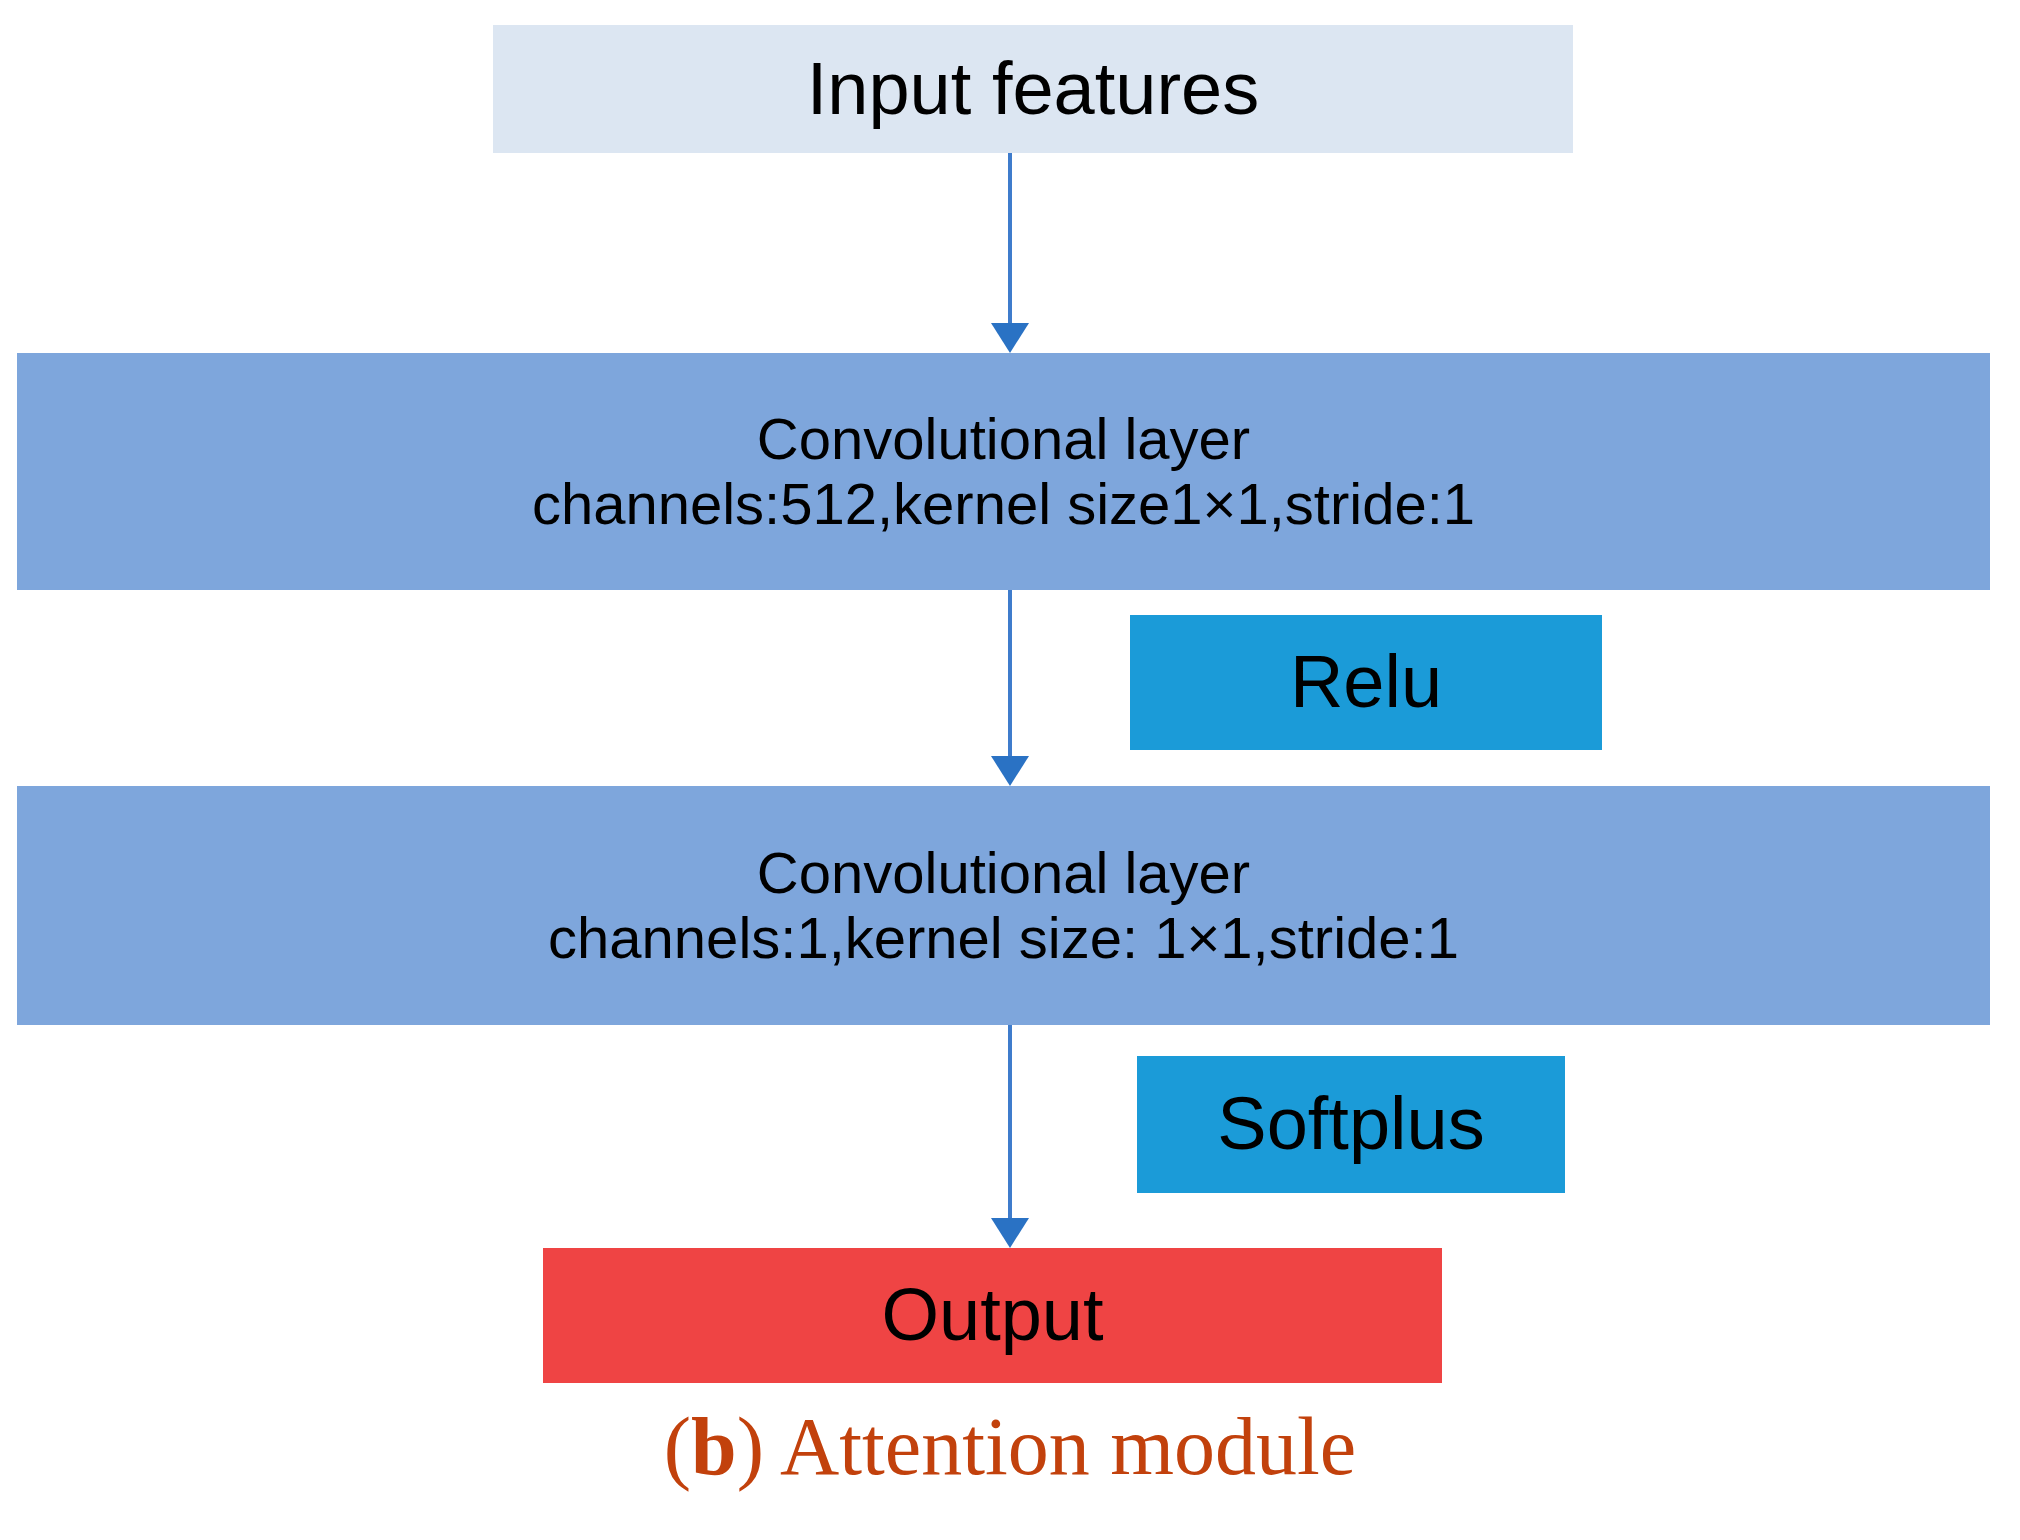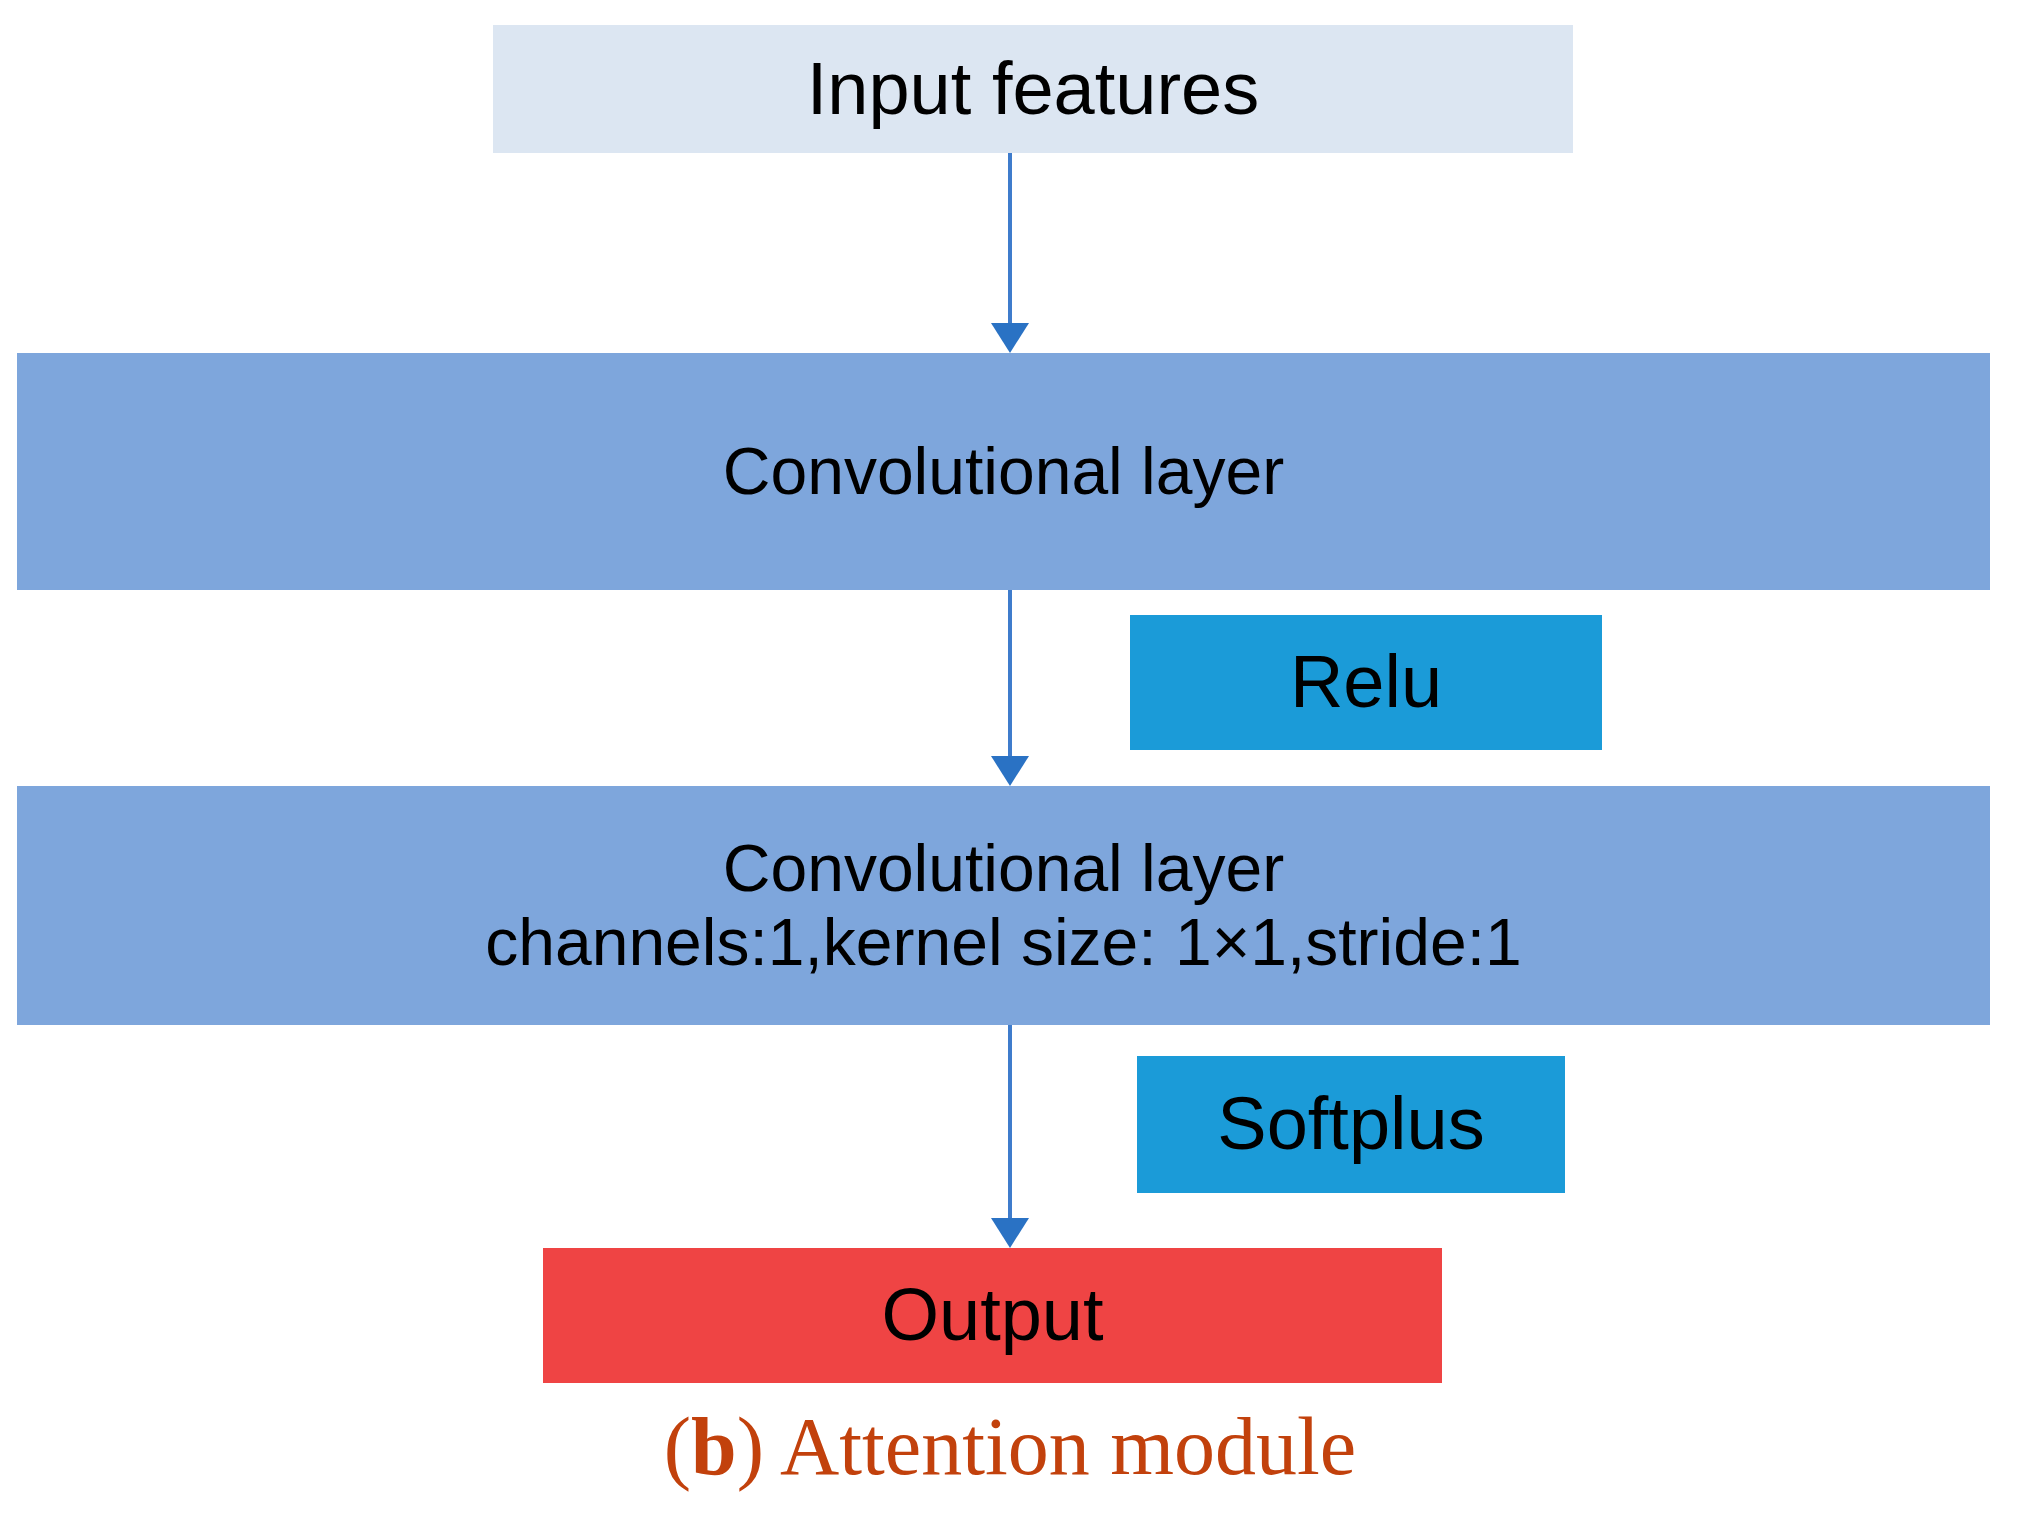--- a/index.html
+++ b/index.html
@@ -44,21 +44,21 @@
     width: 899px;
     height: 135px;
     background: #ef4444;
     font-size: 74px;
   }
   
   .conv-box {
     left: 17px;
     width: 1973px;
     background: #7ea6dc;
-    font-size: 66px;
+    font-size: 58px;
   }
   #node-conv1 {
     top: 353px;
     height: 237px;
   }
   #node-conv2 {
     top: 786px;
     height: 239px;
   }
   .conv-line1 {
@@ -141,20 +141,21 @@
     <span>Input features</span>
   </div>
 
   <div class="arrow" id="arrow-1">
     <div class="shaft"></div>
     <div class="head"></div>
   </div>
 
   <div class="node conv-box" id="node-conv1">
     <span class="conv-line1">Convolutional layer</span>
+    <span class="conv-line2">channels:512,kernel size1×1,stride:1</span>
   </div>
 
   <div class="node act-box" id="node-relu">
     <span>Relu</span>
   </div>
 
   <div class="arrow" id="arrow-2">
     <div class="shaft"></div>
     <div class="head"></div>
   </div>

